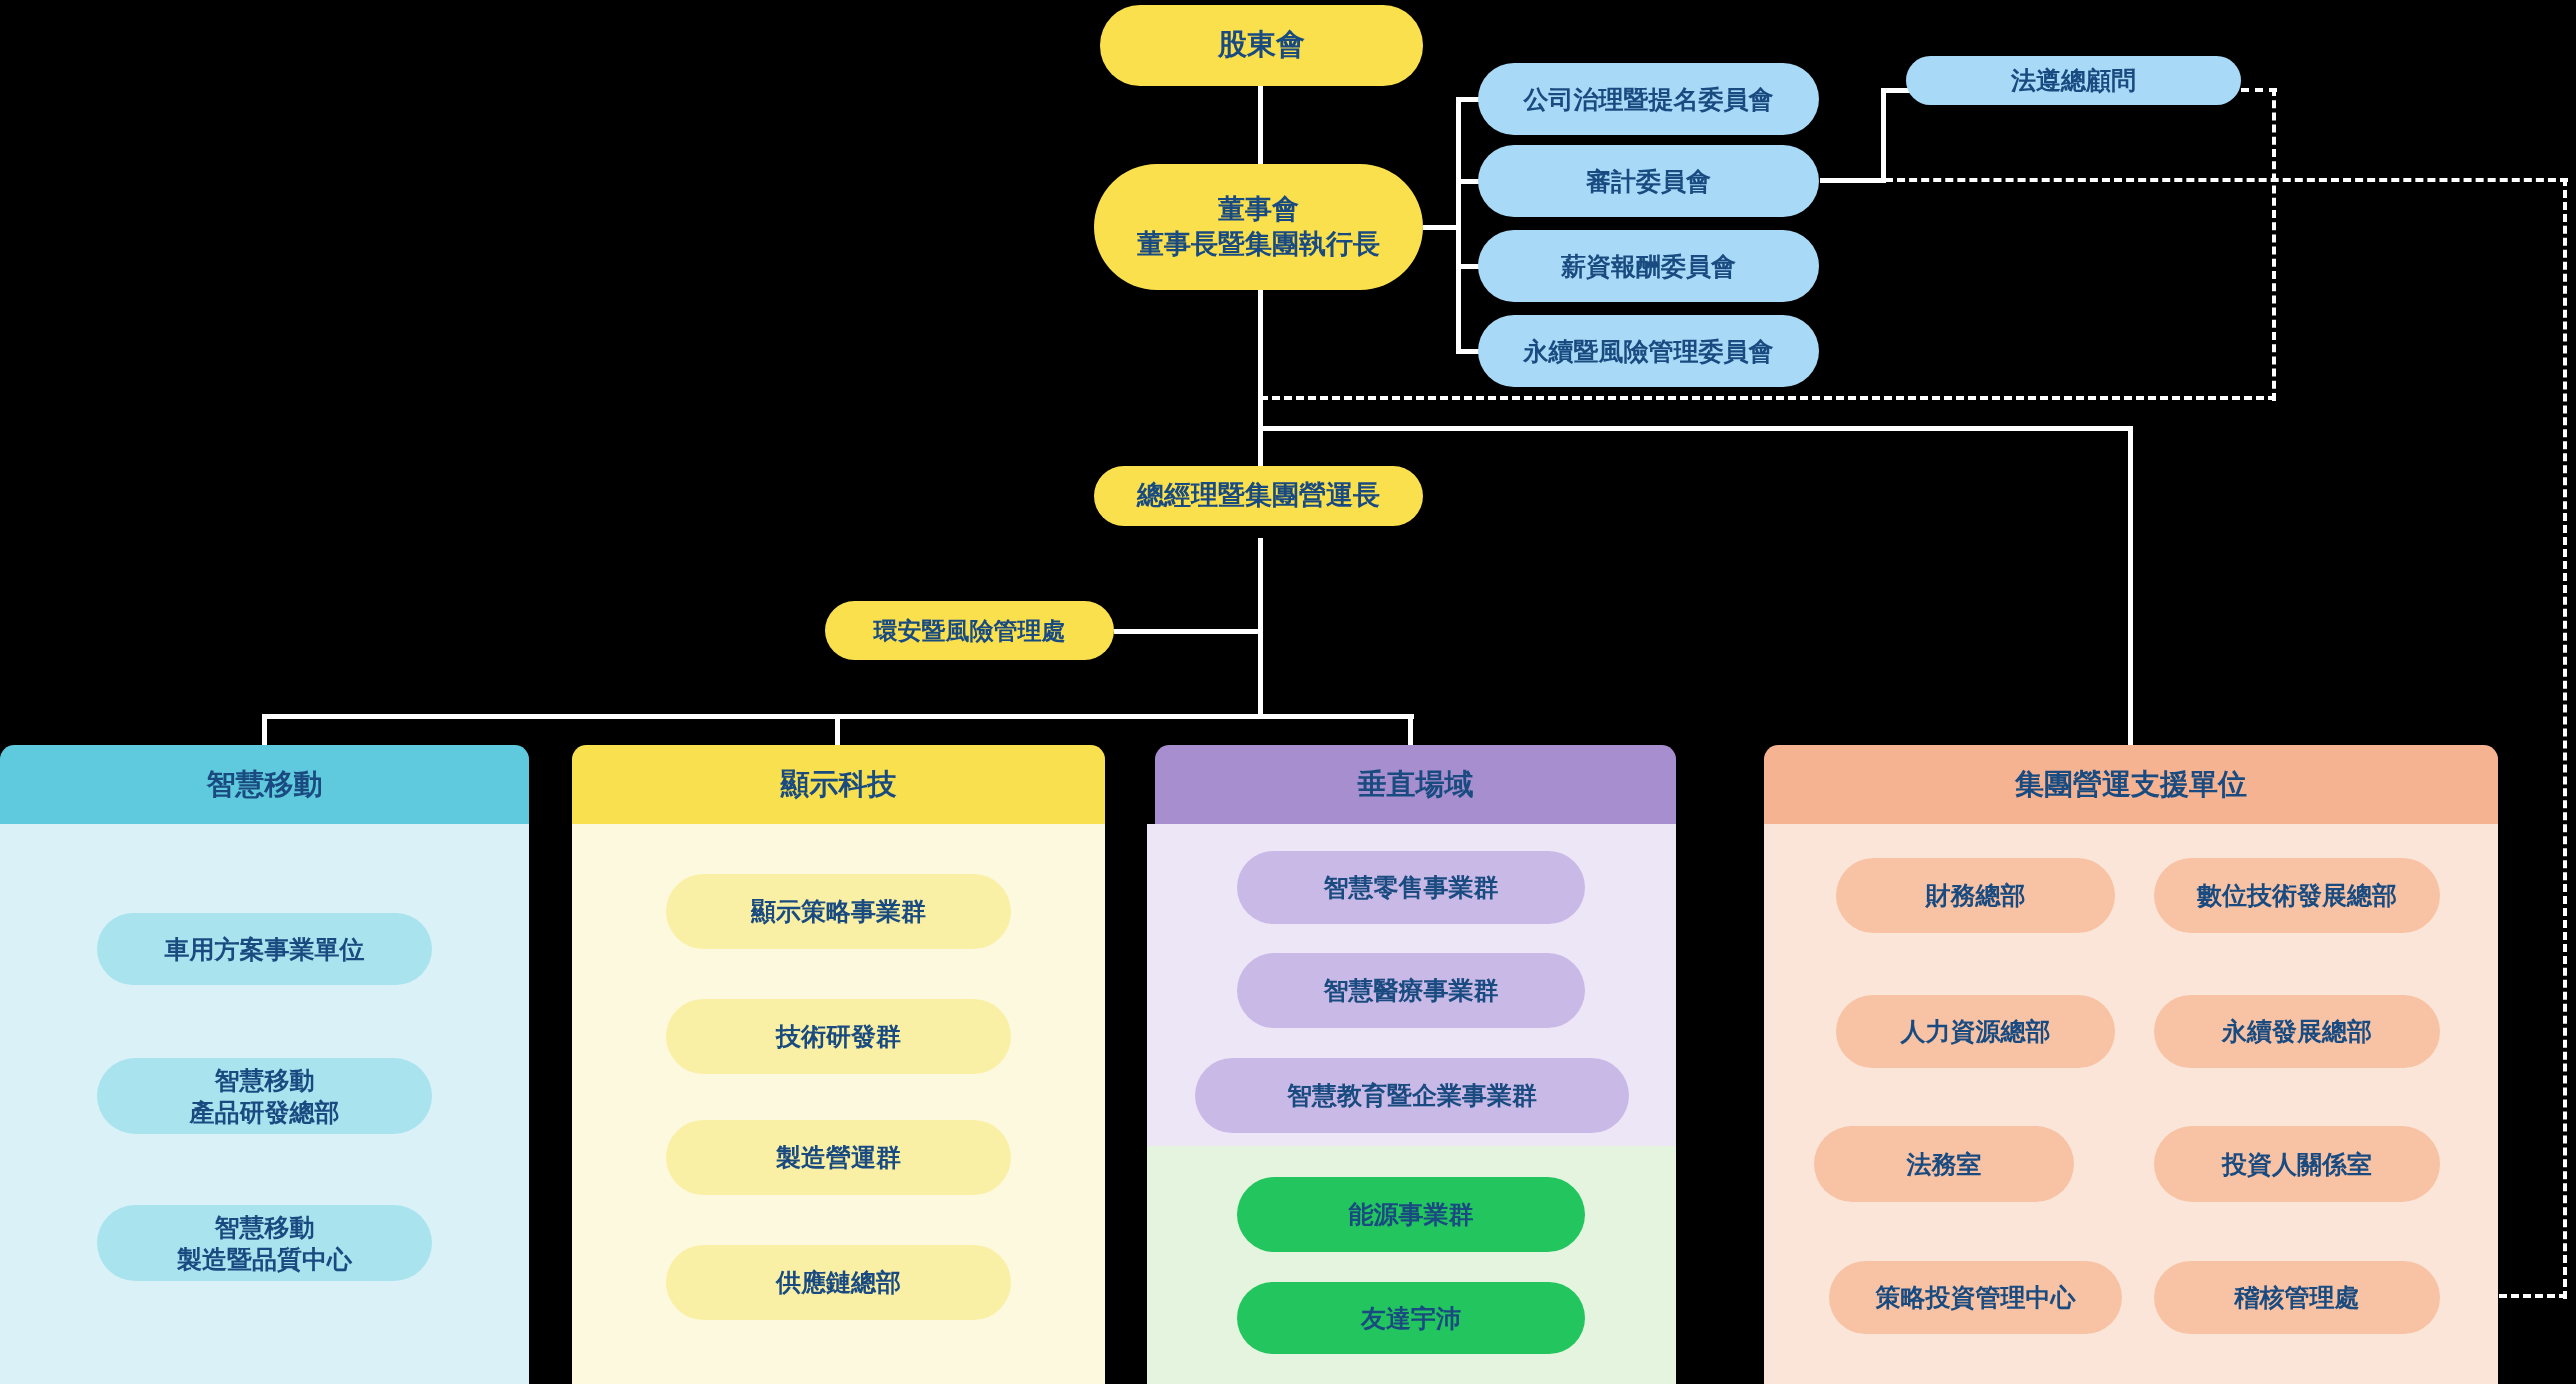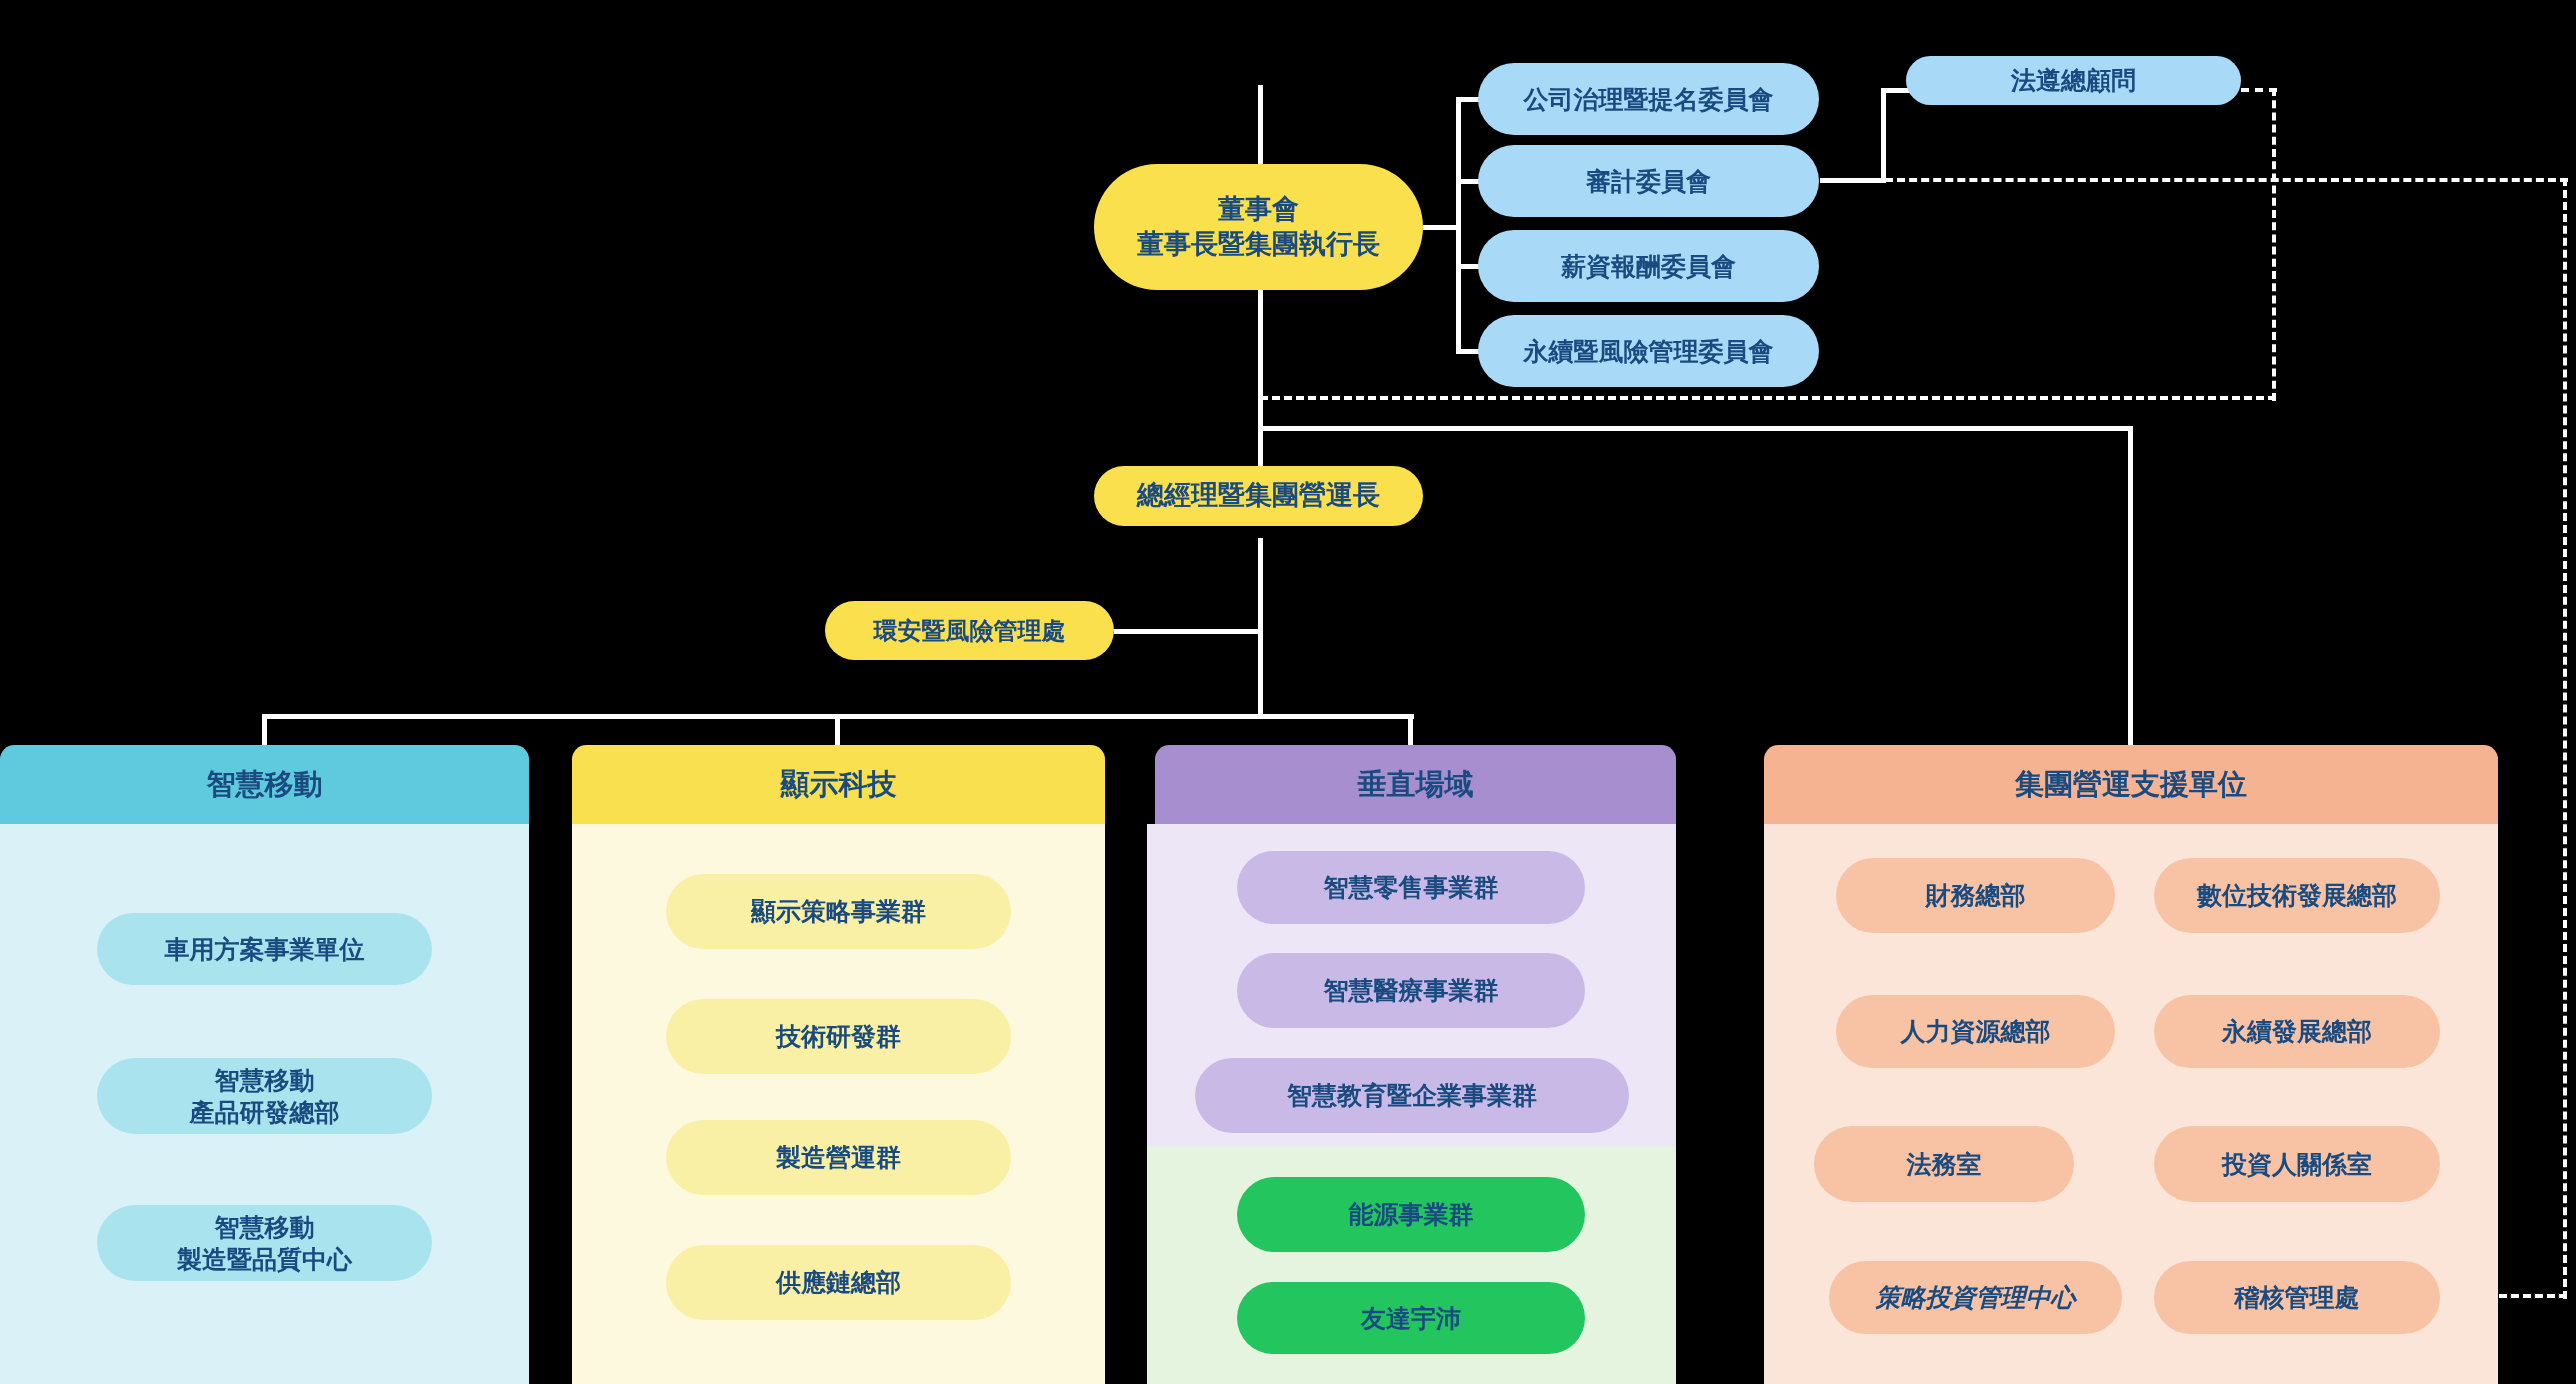--- a/index.html
+++ b/index.html
@@ -66,20 +66,21 @@
   <div class="line" style="left:1258px;top:426px;width:874px;height:4.5px;"></div>
   <div class="line" style="left:2128px;top:426px;width:4.5px;height:323px;"></div>
 
   <div class="dash-h" style="left:2241px;top:88px;width:36px;"></div>
   <div class="dash-v" style="left:2272px;top:88px;height:313px;"></div>
   <div class="dash-h" style="left:1260px;top:396px;width:1016px;"></div>
   <div class="dash-h" style="left:1885px;top:178px;width:683px;"></div>
   <div class="dash-v" style="left:2563px;top:178px;height:1121px;"></div>
   <div class="dash-h" style="left:2439px;top:1294px;width:128px;"></div>
 
+  <div class="node yellow" style="left:1100px;top:4.5px;width:323px;height:81px;border-radius:40px;font-size:29px;">股東會</div>
 
   <div class="node yellow" style="left:1094px;top:164px;width:329px;height:126px;border-radius:63px;font-size:27px;">董事會
 董事長暨集團執行長</div>
 
   <div class="node blue" style="left:1478px;top:63px;width:341px;height:72px;border-radius:36px;font-size:25px;">公司治理暨提名委員會</div>
   <div class="node blue" style="left:1478px;top:145px;width:341px;height:72px;border-radius:36px;font-size:25px;">審計委員會</div>
   <div class="node blue" style="left:1478px;top:230px;width:341px;height:72px;border-radius:36px;font-size:25px;">薪資報酬委員會</div>
   <div class="node blue" style="left:1478px;top:315px;width:341px;height:72px;border-radius:36px;font-size:25px;">永續暨風險管理委員會</div>
 
   <div class="node blue" style="left:1906px;top:56px;width:335px;height:49px;border-radius:35px;font-size:25px;">法遵總顧問</div>
@@ -121,17 +122,17 @@
   <div class="col" style="left:1764px;width:734px;">
     <div class="col-header hdr-org">集團營運支援單位</div>
     <div class="col-body body-org"></div>
   </div>
   <div class="item it-org" style="left:1836px;top:858px;width:279px;height:75px;border-radius:38px;">財務總部</div>
   <div class="item it-org" style="left:2154px;top:858px;width:286px;height:75px;border-radius:38px;">數位技術發展總部</div>
   <div class="item it-org" style="left:1836px;top:995px;width:279px;height:73px;border-radius:37px;">人力資源總部</div>
   <div class="item it-org" style="left:2154px;top:995px;width:286px;height:73px;border-radius:37px;">永續發展總部</div>
   <div class="item it-org" style="left:1814px;top:1126px;width:260px;height:76px;border-radius:39px;">法務室</div>
   <div class="item it-org" style="left:2154px;top:1126px;width:286px;height:76px;border-radius:39px;">投資人關係室</div>
-  <div class="item it-org" style="left:1829px;top:1261px;width:293px;height:73px;border-radius:37px;font-style:italic;">策略投資管理中心</div>
+  <div class="item it-org" style="left:1829px;top:1261px;width:293px;height:73px;border-radius:37px;">策略投資管理中心</div>
   <div class="item it-org" style="left:2154px;top:1261px;width:286px;height:73px;border-radius:37px;">稽核管理處</div>
 
 </div>
 
 
 </body></html>

